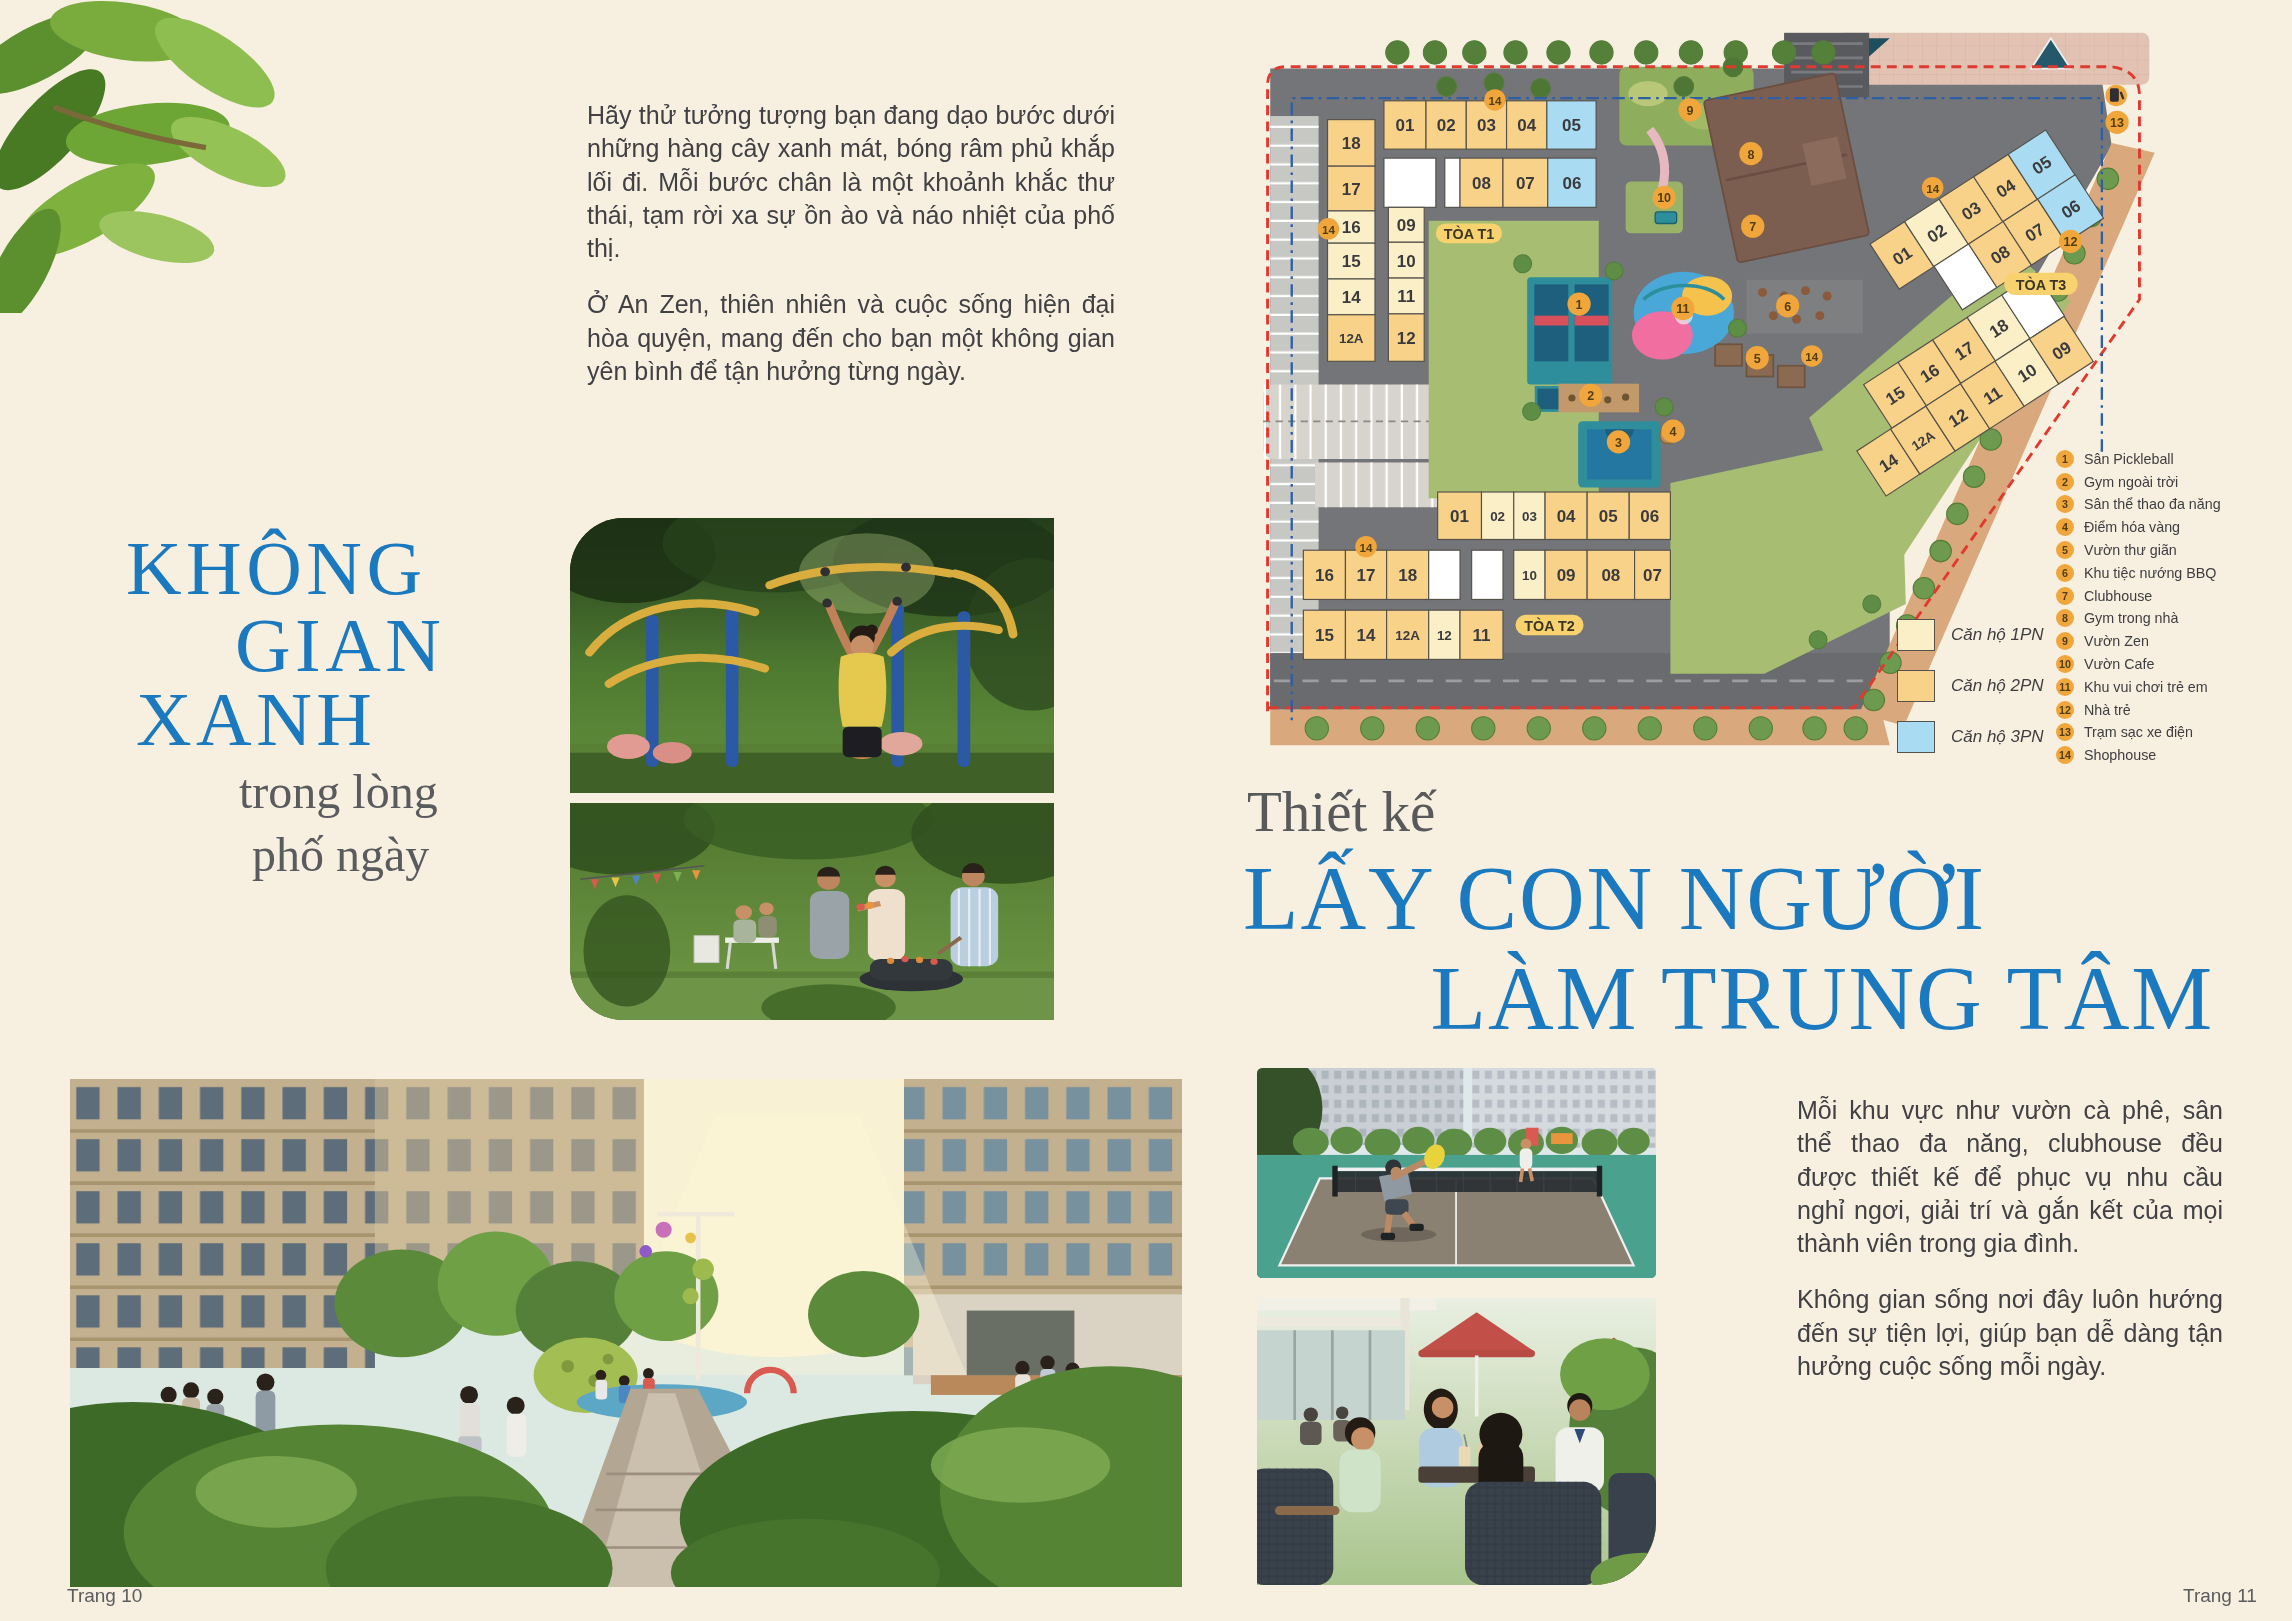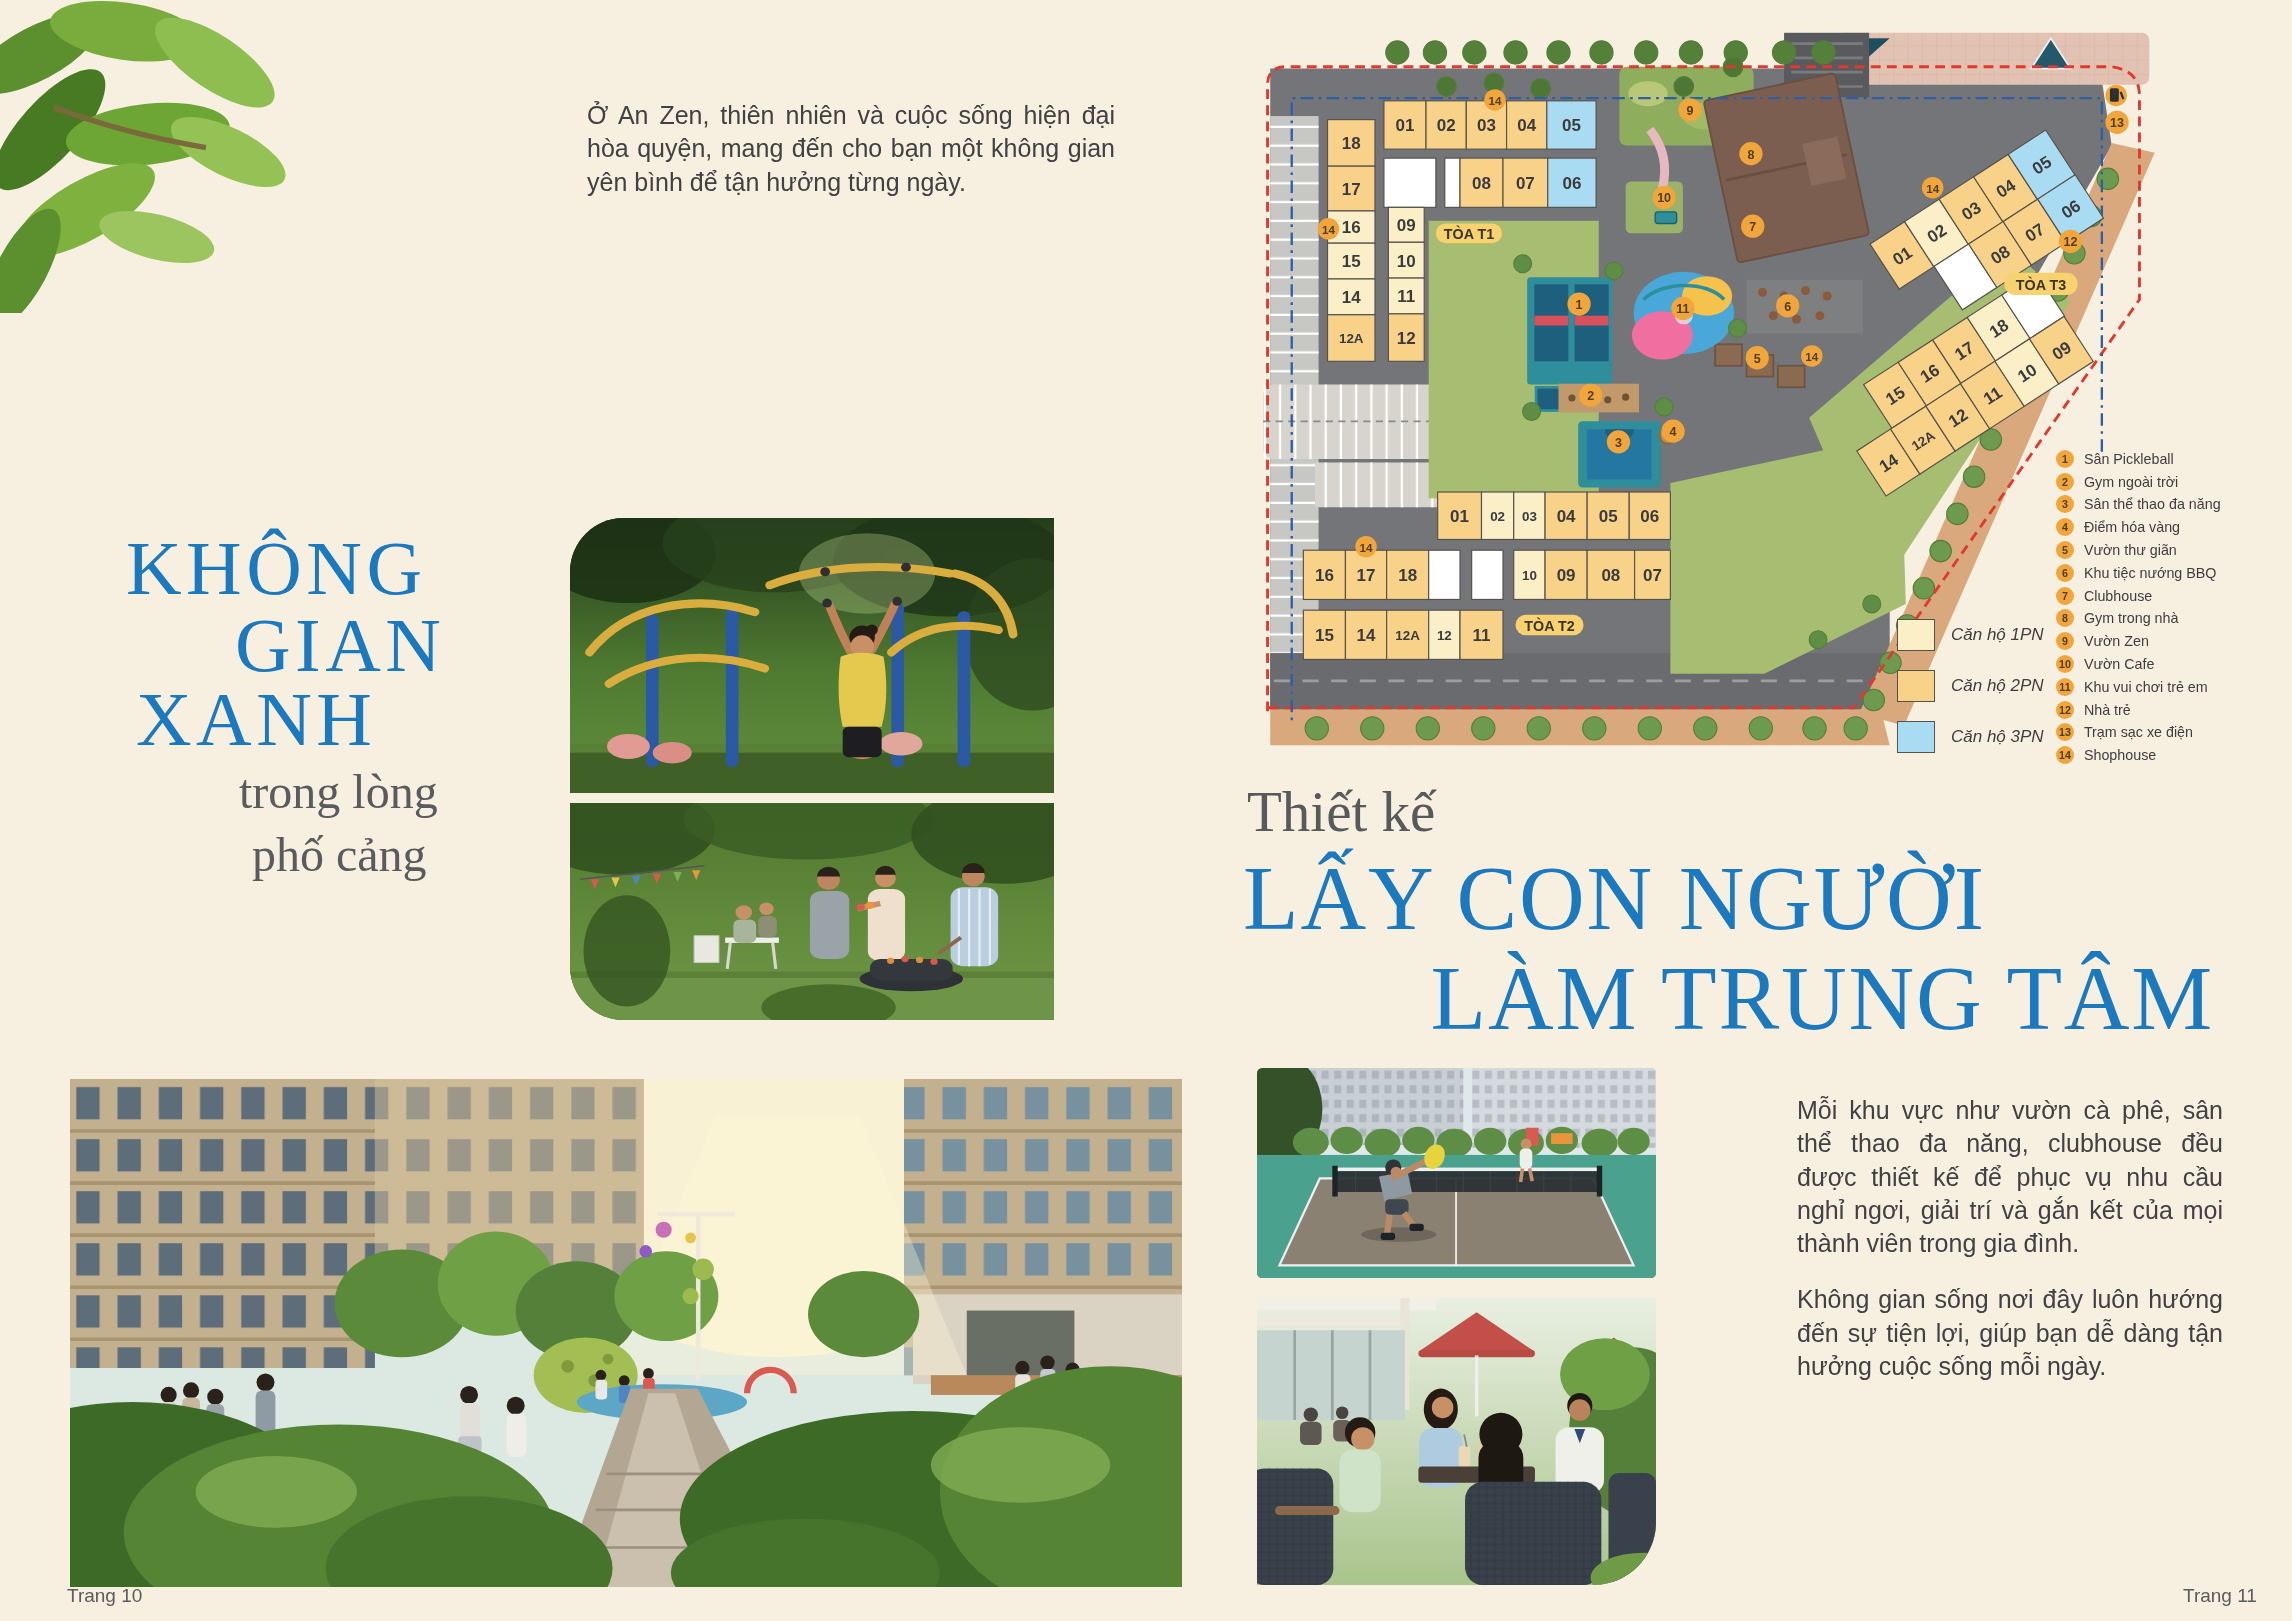--- a/index.html
+++ b/index.html
@@ -51,29 +51,30 @@
     <ellipse cx="165" cy="150" rx="92" ry="34" fill="#6EA636" transform="rotate(-6 165 150)"></ellipse>
     <ellipse cx="255" cy="170" rx="70" ry="27" fill="#95C254" transform="rotate(26 255 170)"></ellipse>
     <ellipse cx="95" cy="235" rx="88" ry="33" fill="#7FB13F" transform="rotate(-30 95 235)"></ellipse>
     <ellipse cx="25" cy="300" rx="74" ry="28" fill="#5C8F2E" transform="rotate(-62 25 300)"></ellipse>
     <ellipse cx="175" cy="265" rx="66" ry="25" fill="#9CC45F" transform="rotate(14 175 265)"></ellipse>
     <path d="M60,120 Q140,150 230,165" stroke="#7A6A3A" stroke-width="6" fill="none"></path>
   </g>
 </svg>
 
 <div class="abs bodycol" style="left:587px;top:99px;width:528px;">
+  <p>Hãy thử tưởng tượng bạn đang dạo bước dưới những hàng cây xanh mát, bóng râm phủ khắp lối đi. Mỗi bước chân là một khoảnh khắc thư thái, tạm rời xa sự ồn ào và náo nhiệt của phố thị.</p>
   <p>Ở An Zen, thiên nhiên và cuộc sống hiện đại hòa quyện, mang đến cho bạn một không gian yên bình để tận hưởng từng ngày.</p>
 </div>
 
 <div class="abs" style="left:0;top:0;">
   <div class="hl-line" style="left:126px;top:530px;">KHÔNG</div>
   <div class="hl-line" style="left:235px;top:607px;">GIAN</div>
   <div class="hl-line" style="left:136px;top:681px;">XANH</div>
   <div class="hl-sub" style="left:239px;top:768px;">trong lòng</div>
-  <div class="hl-sub" style="left:252px;top:831px;">phố cảng</div>
+  <div class="hl-sub" style="left:252px;top:831px;">phố ngày</div>
 </div>
 
 <div class="photo" id="photo-gym" style="left:570px;top:518px;width:484px;height:275px;">
 <svg viewBox="0 0 497 307" preserveAspectRatio="none">
   <defs>
         <linearGradient id="g1" x1="0" y1="0" x2="0" y2="1">
     <stop offset="0" stop-color="#243D1B"></stop>
           <stop offset=".55" stop-color="#4E7A31"></stop>
     <stop offset="1" stop-color="#63913C"></stop>
         </linearGradient>

